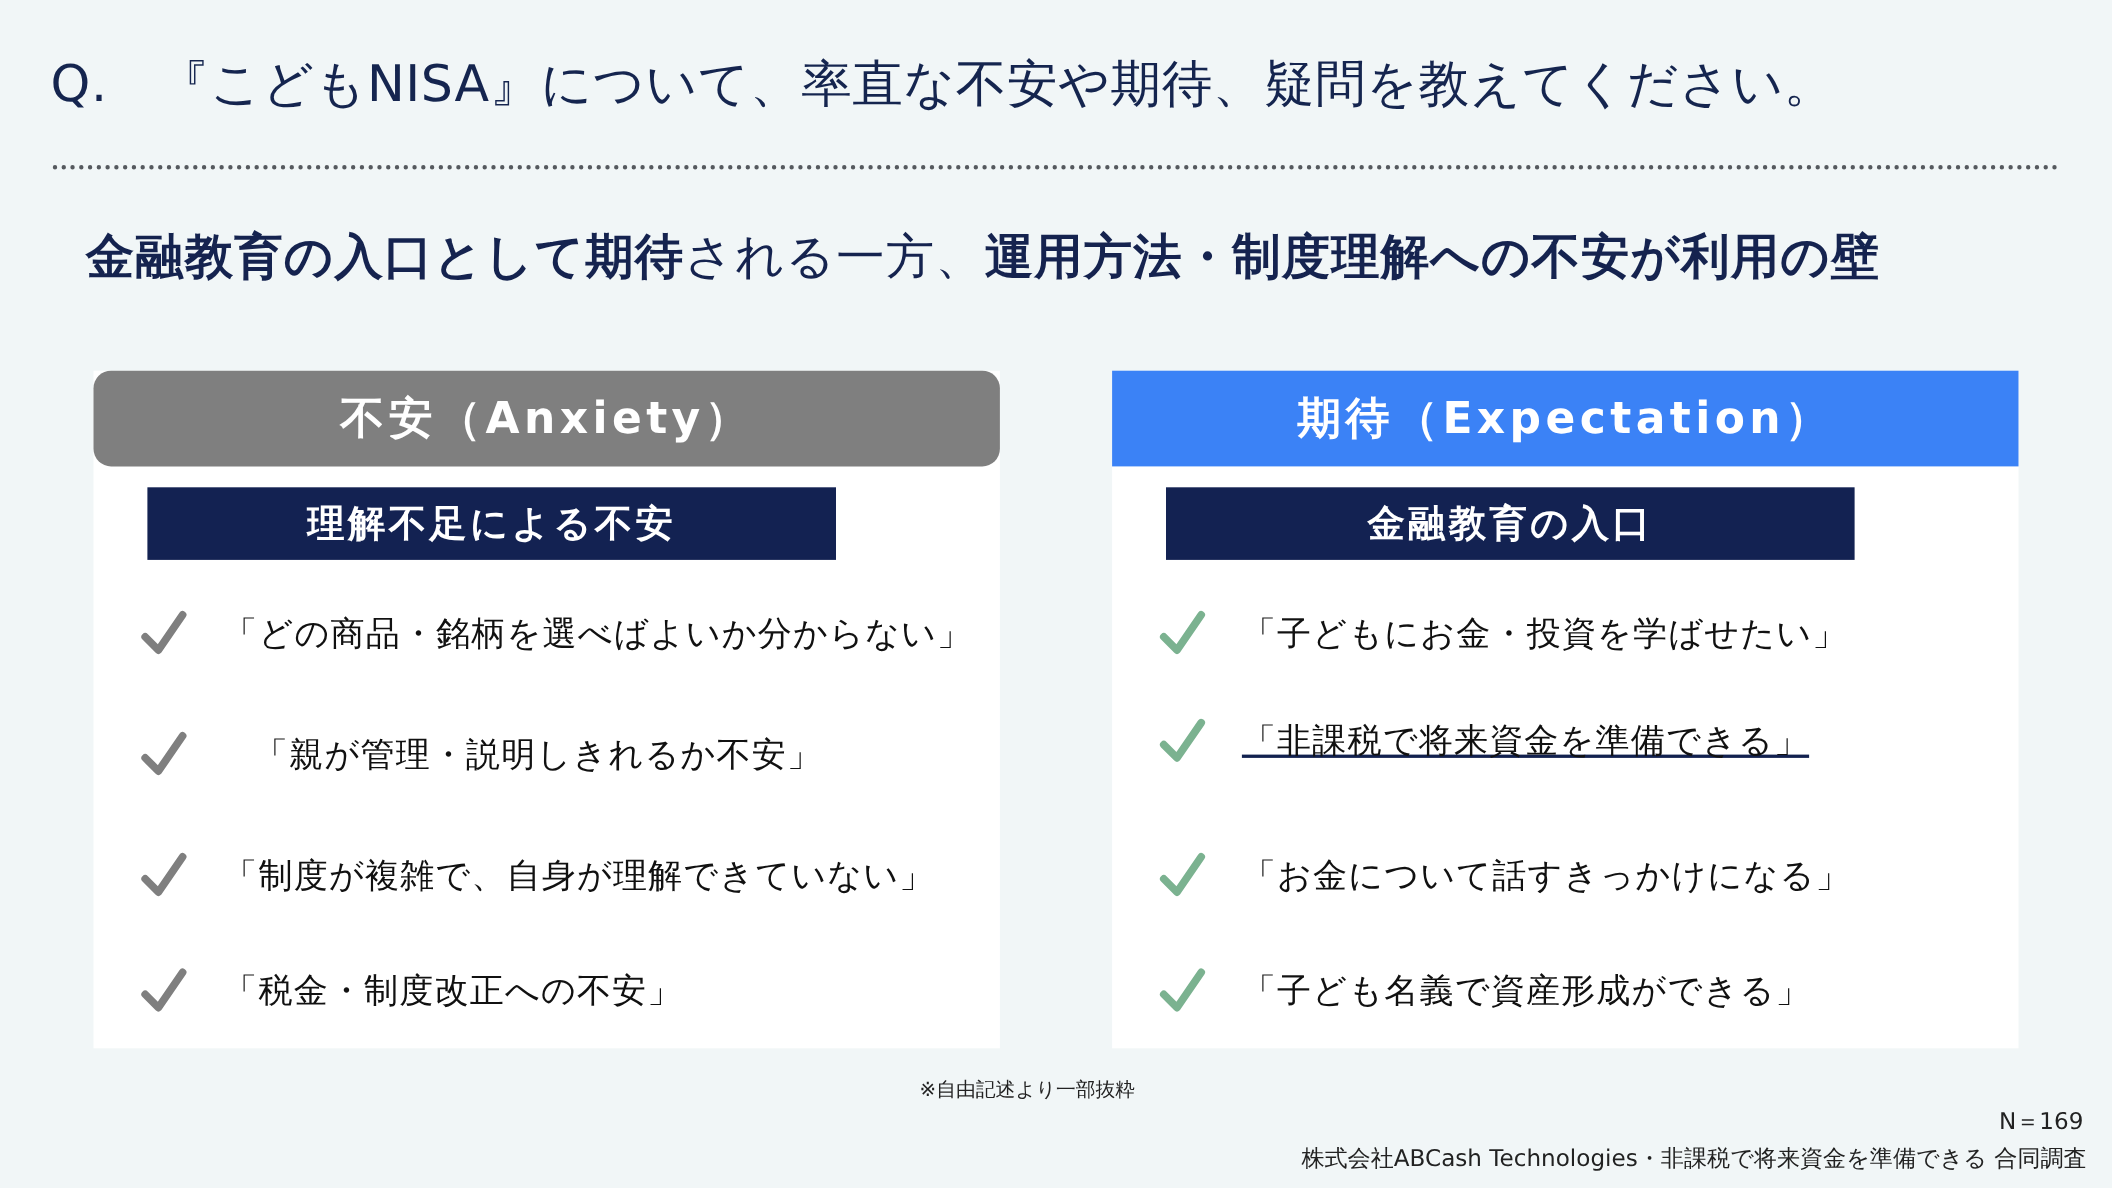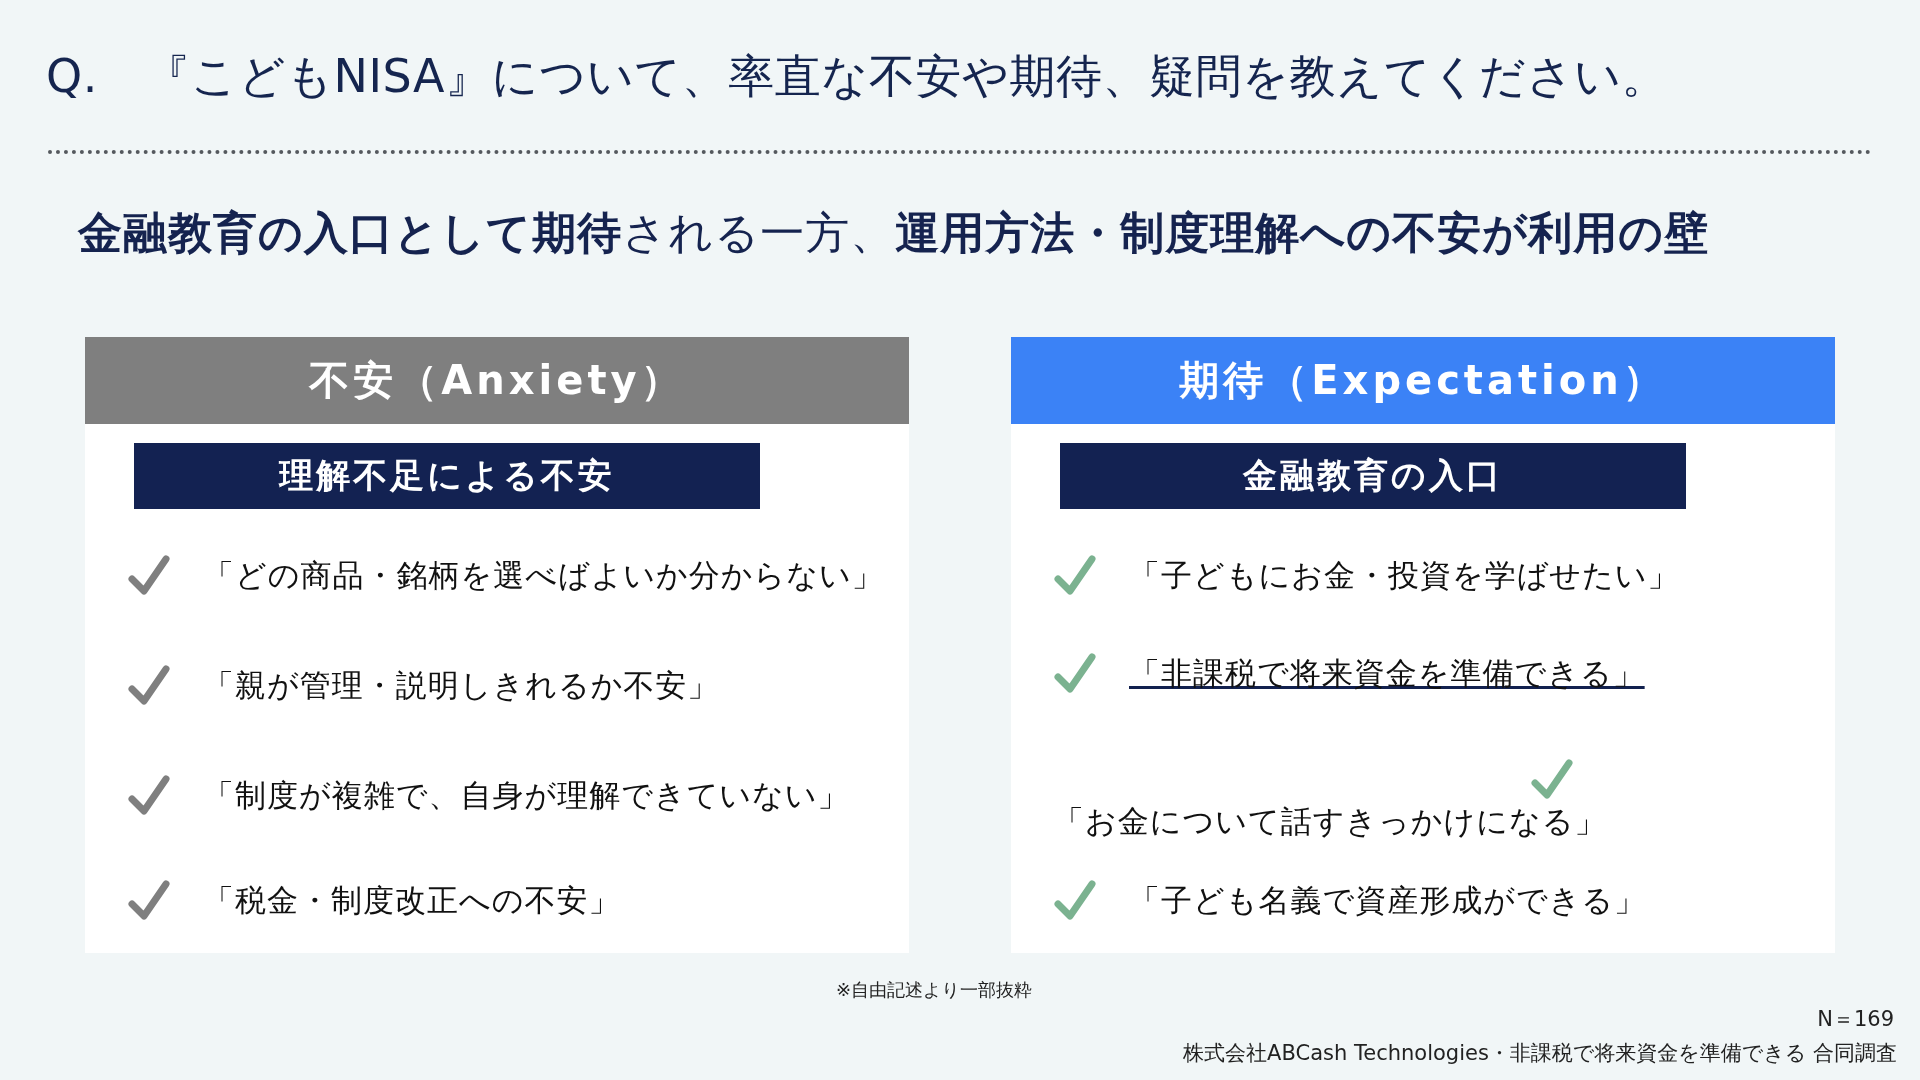--- a/index.html
+++ b/index.html
@@ -33,21 +33,21 @@
     position: absolute; top: 337px; width: 824px; height: 616px;
     background: #ffffff;
   }
   .card.left { left: 85px; }
   .card.right { left: 1011px; }
   .card-header {
     height: 87px; display: flex; align-items: center; justify-content: center;
     color: #ffffff; font-size: 40px; font-weight: 700; letter-spacing: 4px;
     white-space: nowrap;
   }
-  .card.left .card-header { background: #7f7f7f; }
+  .card.left .card-header { background: #7f7f7f; border-radius: 16px; }
   .card.right .card-header { background: #3b82f6; }
   .sub-banner {
     position: absolute; left: 49px; top: 106px; width: 626px; height: 66px;
     background: #132252; color: #ffffff;
     display: flex; align-items: center; justify-content: center;
     font-size: 34px; font-weight: 700; letter-spacing: 3px;
   }
   .items {
     position: absolute; left: 0; top: 200px; width: 100%;
     list-style: none;
@@ -88,21 +88,21 @@
   <div class="card left">
     <div class="card-header">不安（Anxiety）</div>
     <div class="sub-banner">理解不足による不安</div>
     <div class="items">
       <div class="item" style="top:0px;">
         <svg class="check" viewBox="0 0 44 44">
             <path d="M5 26 L17 38 L39 6" fill="none" stroke="#7f7f7f" stroke-width="7" stroke-linecap="round" stroke-linejoin="round"></path>
           </svg>
         <span class="text">「どの商品・銘柄を選べばよいか分からない」</span>
       </div>
-      <div class="item" style="top:110px;">
+      <div class="item" style="top:110px;gap:28px;">
         <svg class="check" viewBox="0 0 44 44">
             <path d="M5 26 L17 38 L39 6" fill="none" stroke="#7f7f7f" stroke-width="7" stroke-linecap="round" stroke-linejoin="round"></path>
           </svg>
         <span class="text">「親が管理・説明しきれるか不安」</span>
       </div>
       <div class="item" style="top:220px;">
         <svg class="check" viewBox="0 0 44 44">
             <path d="M5 26 L17 38 L39 6" fill="none" stroke="#7f7f7f" stroke-width="7" stroke-linecap="round" stroke-linejoin="round"></path>
           </svg>
         <span class="text">「制度が複雑で、自身が理解できていない」</span>
@@ -125,21 +125,21 @@
             <path d="M5 26 L17 38 L39 6" fill="none" stroke="#7bb290" stroke-width="7" stroke-linecap="round" stroke-linejoin="round"></path>
           </svg>
         <span class="text">「子どもにお金・投資を学ばせたい」</span>
       </div>
       <div class="item" style="top:98px;text-decoration:underline;">
         <svg class="check" viewBox="0 0 44 44">
             <path d="M5 26 L17 38 L39 6" fill="none" stroke="#7bb290" stroke-width="7" stroke-linecap="round" stroke-linejoin="round"></path>
           </svg>
         <span class="text">「非課税で将来資金を準備できる」</span>
       </div>
-      <div class="item" style="top:220px;flex-direction:column;">
+      <div class="item" style="top:220px;">
         <svg class="check" viewBox="0 0 44 44">
             <path d="M5 26 L17 38 L39 6" fill="none" stroke="#7bb290" stroke-width="7" stroke-linecap="round" stroke-linejoin="round"></path>
           </svg>
         <span class="text">「お金について話すきっかけになる」</span>
       </div>
       <div class="item" style="top:325px;">
         <svg class="check" viewBox="0 0 44 44">
             <path d="M5 26 L17 38 L39 6" fill="none" stroke="#7bb290" stroke-width="7" stroke-linecap="round" stroke-linejoin="round"></path>
           </svg>
         <span class="text">「子ども名義で資産形成ができる」</span>

